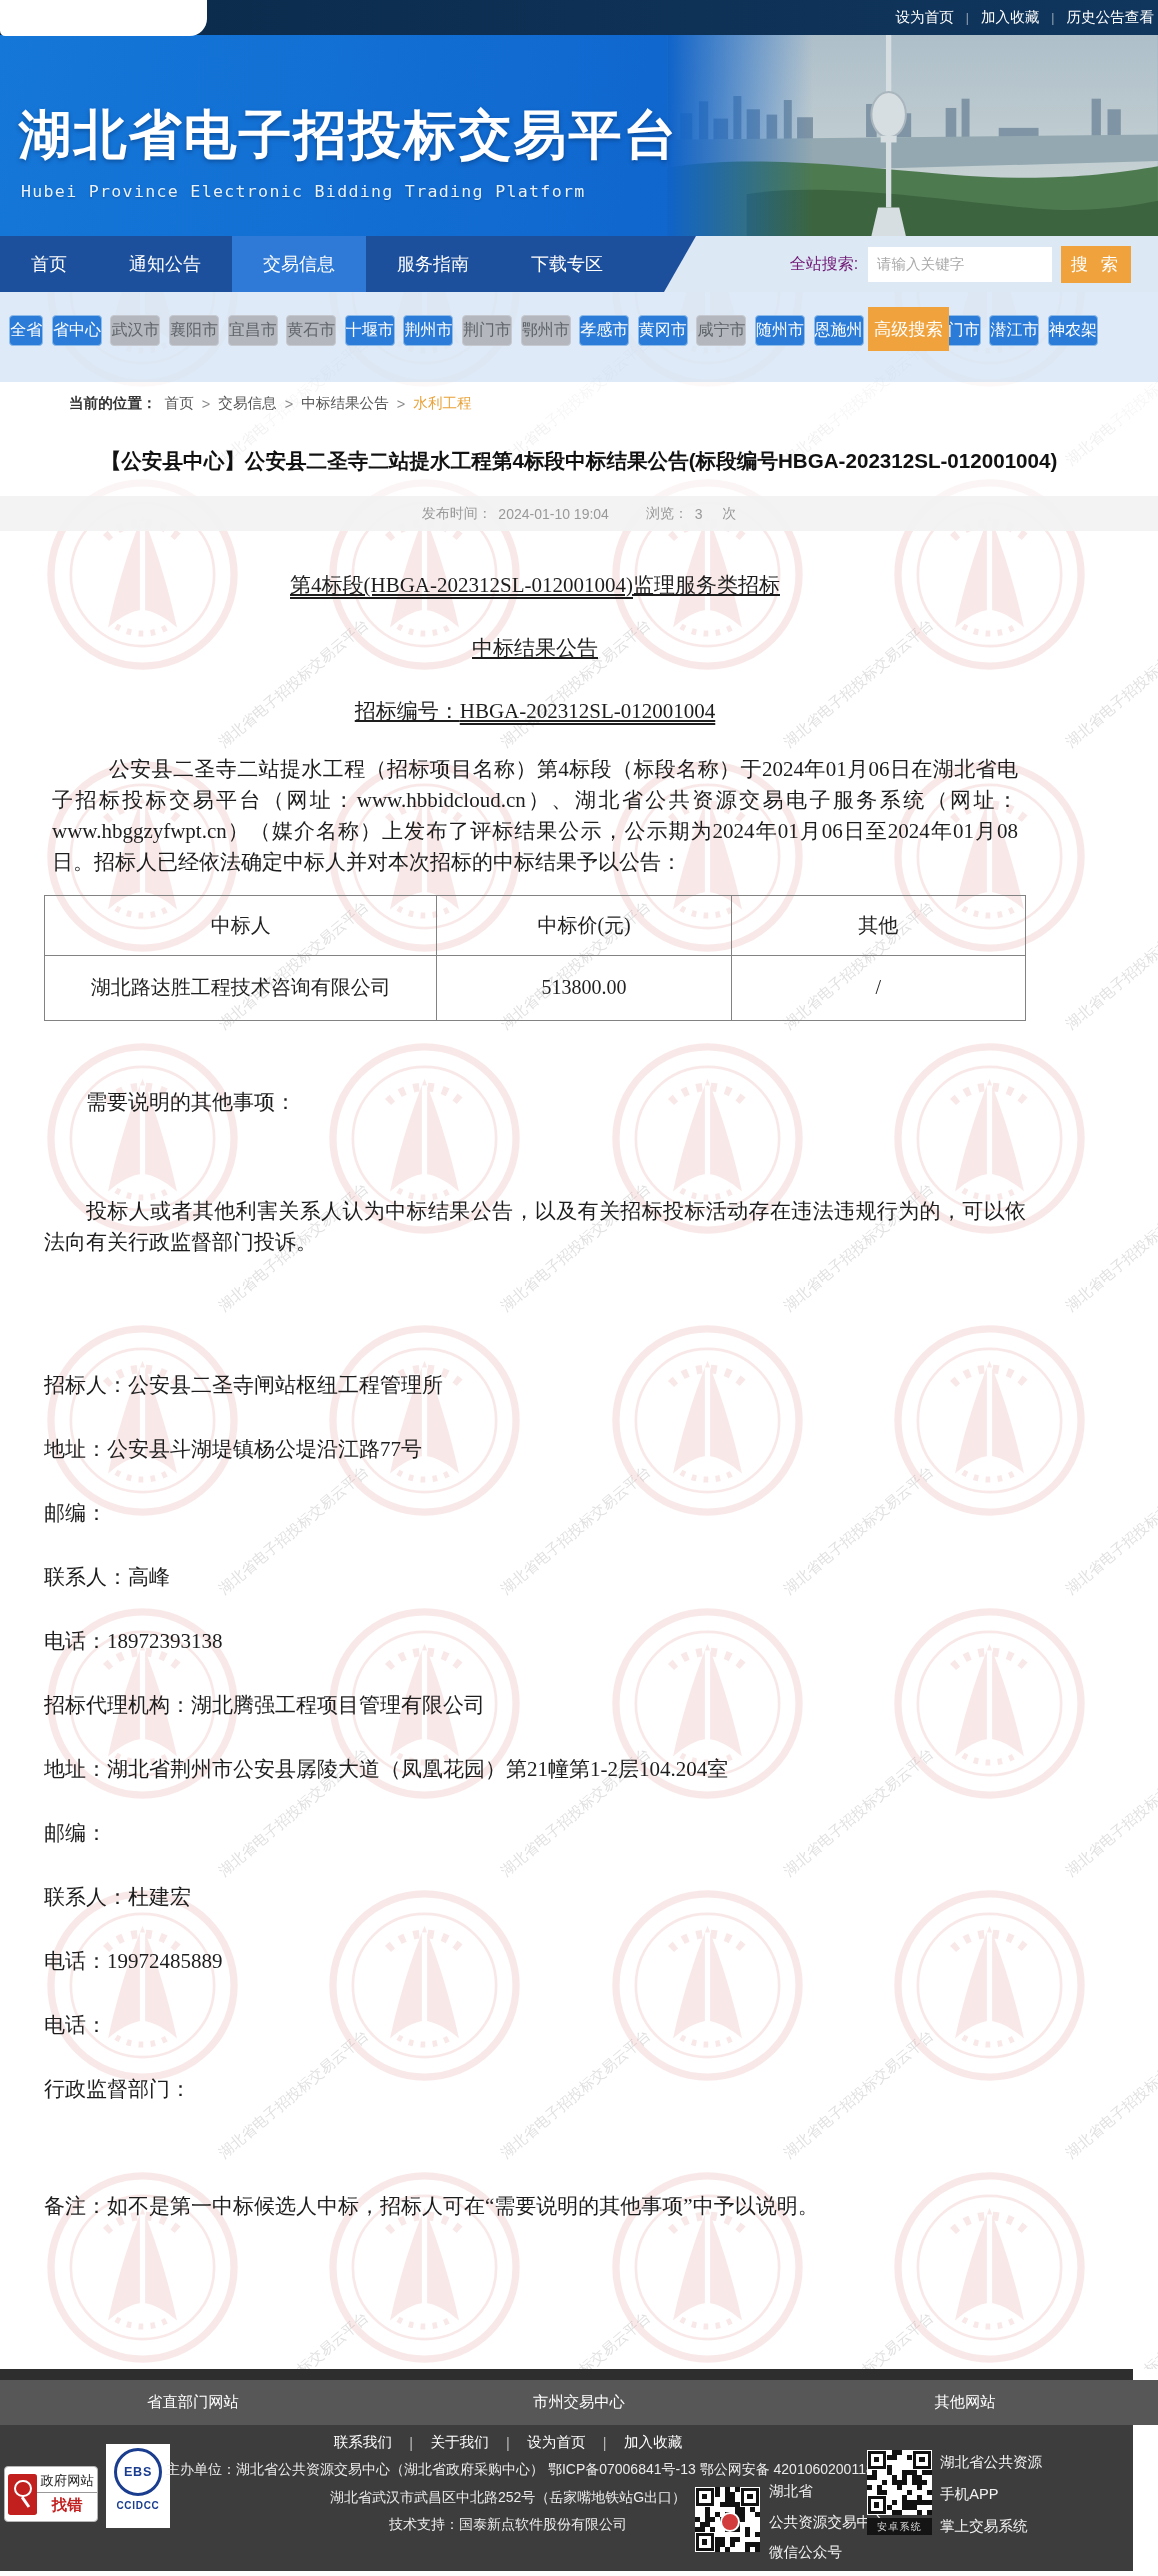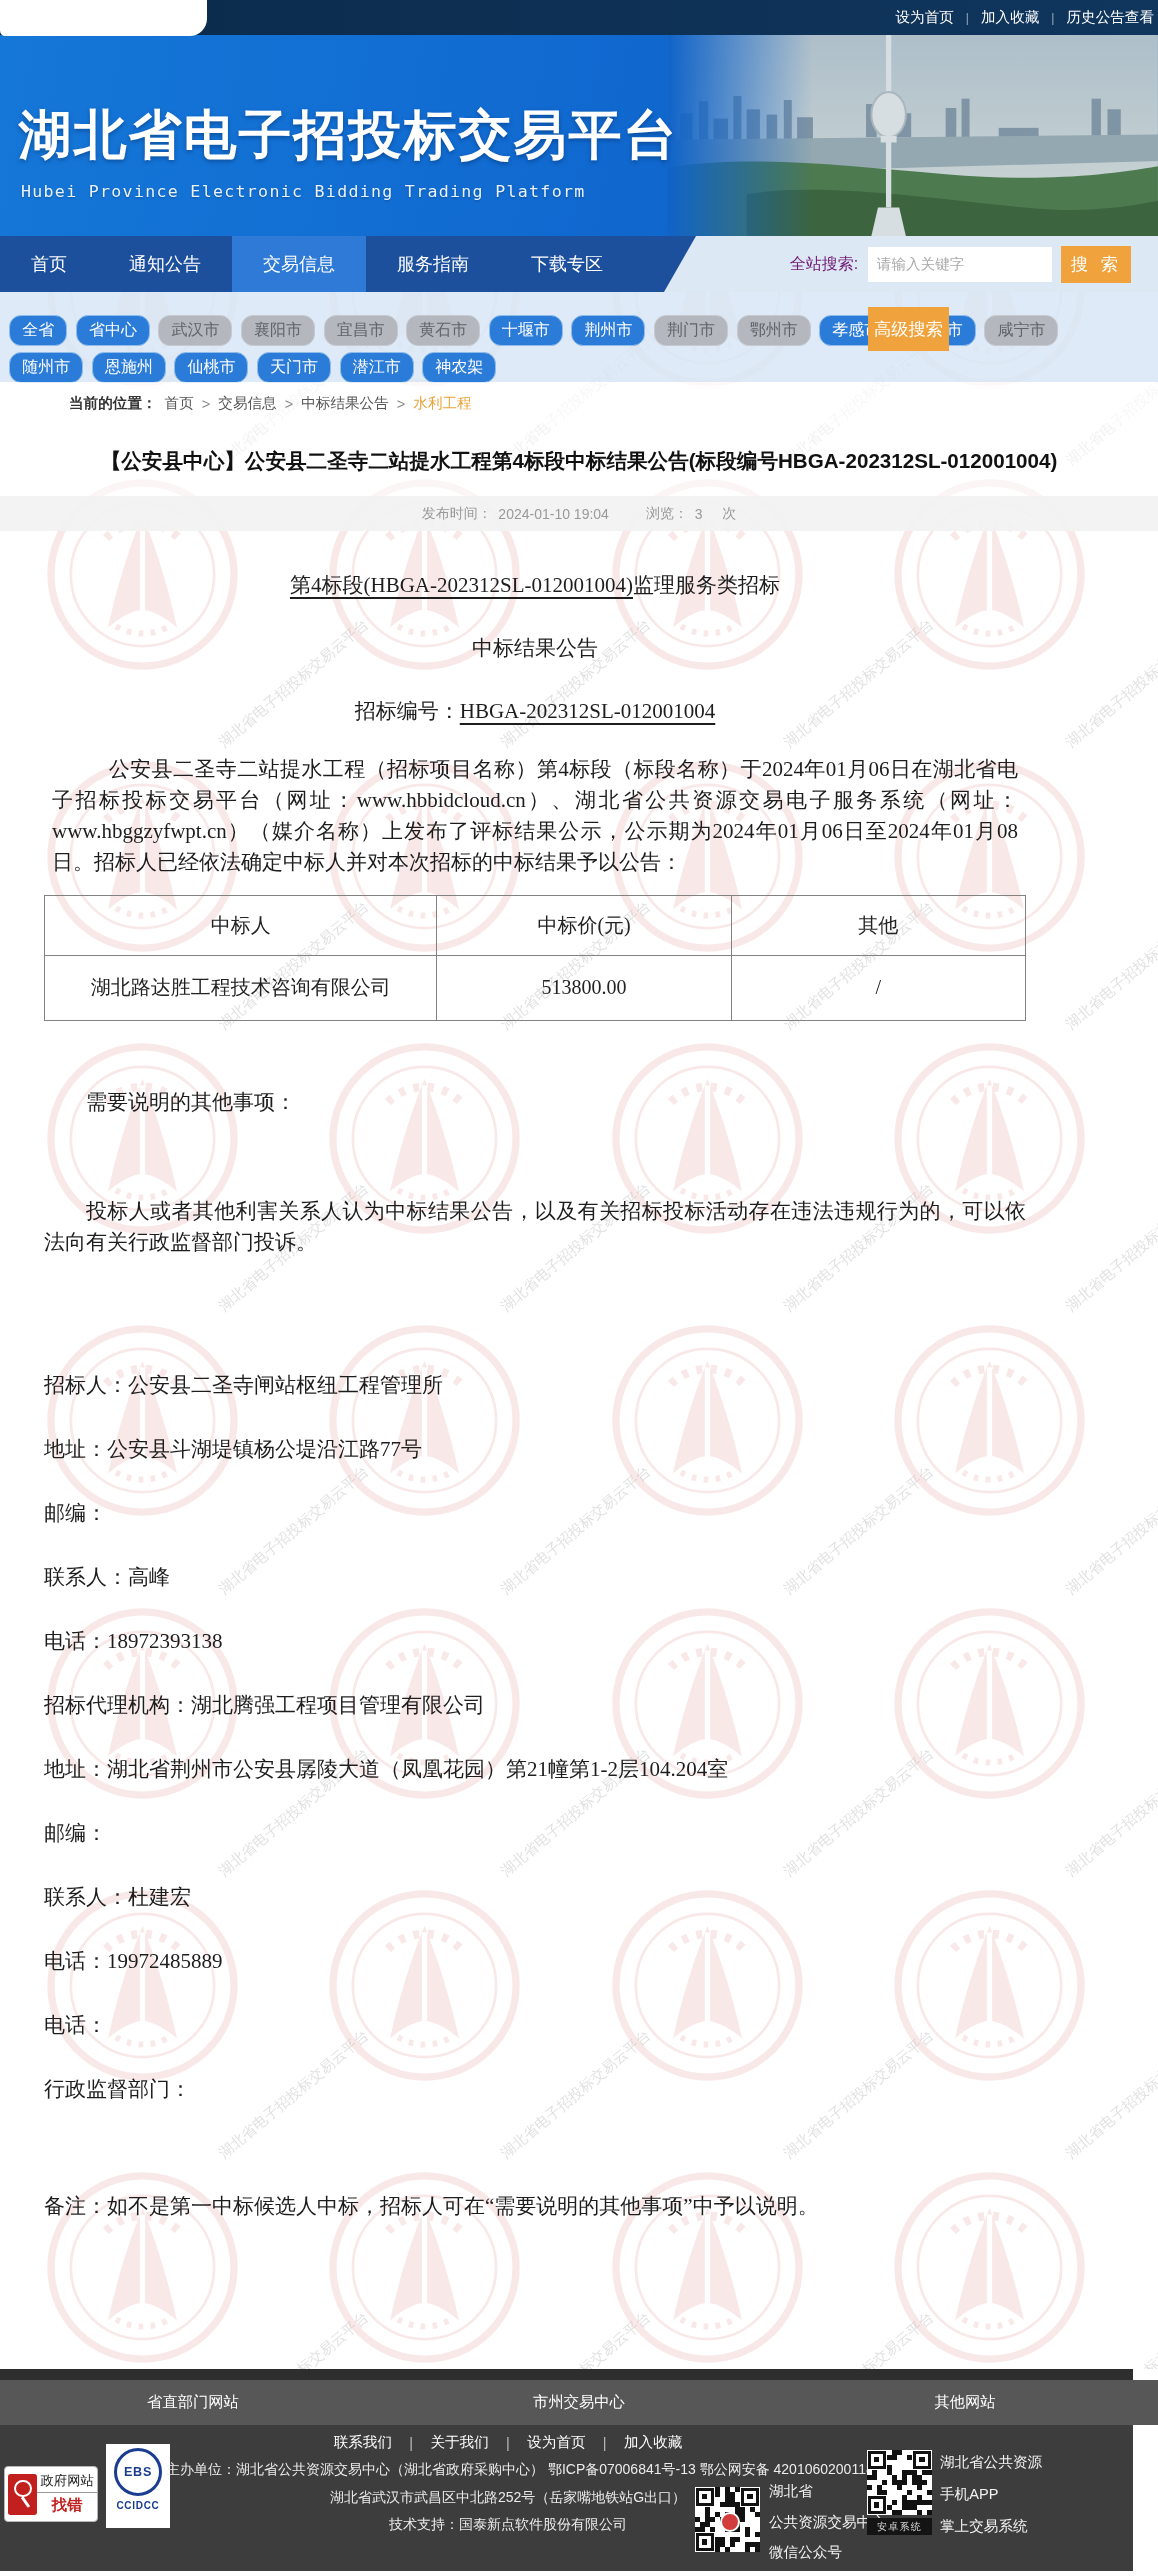--- a/index.html
+++ b/index.html
@@ -37,21 +37,21 @@
   .nav-search input::placeholder{color:#a9a9a9;}
   .search-btn{width:70px;height:37px;background:#f0a33c;color:#fff;border:none;font-size:17.3px;
               letter-spacing:4px;cursor:pointer;}
   .adv-search{position:absolute;left:868px;top:307px;width:81px;height:44px;background:#f0a33c;
               color:#fff;font-size:17.3px;display:flex;align-items:center;justify-content:center;
               z-index:6;cursor:pointer;}
   
   .tags{position:absolute;left:0;top:292px;width:1158px;height:90px;
         background:rgba(216,230,246,.84);z-index:2;box-sizing:border-box;
         padding:22.6px 26.6px 0 9.3px;display:flex;flex-wrap:wrap;gap:6.6px 8.6px;align-content:flex-start;}
-  .tag{display:inline-block;padding:4px 12px;font-size:16px;border-radius:12px;cursor:pointer;}
+  .tag{display:inline-block;padding:4px 0;font-size:16px;border-radius:4px;cursor:pointer;}
   .tag.blue{background:#2b7cd9;color:#fff;border:1.3px solid #8fbce8;}
   .tag.gray{background:#b4b8be;color:#5f646a;border:1.3px solid #c6cad0;}
   
   .breadcrumb{position:absolute;left:0;top:382px;width:1158px;height:43px;z-index:2;
               background:rgba(255,255,255,.72);font-size:14.6px;color:#555;
               display:flex;align-items:center;padding-left:69px;box-sizing:border-box;gap:8px;}
   .breadcrumb .prefix{font-weight:700;color:#333;}
   .breadcrumb a{color:#555;text-decoration:none;cursor:pointer;}
   .breadcrumb .gt{color:#888;}
   .breadcrumb .current{color:#e9a33b;}
@@ -59,21 +59,21 @@
   .art-title{position:absolute;left:0;top:425px;width:1158px;height:71px;z-index:2;
              background:rgba(255,255,255,.55);display:flex;align-items:center;justify-content:center;
              font-size:20.6px;font-weight:700;color:#111;}
   .pubbar{position:absolute;left:0;top:496px;width:1158px;height:35px;z-index:2;
           background:rgba(242,242,242,.92);display:flex;align-items:center;justify-content:center;
           gap:6.6px;font-size:14px;color:#999;}
   
   .doc{position:absolute;left:0;top:531px;width:1158px;height:1838px;z-index:2;box-sizing:border-box;
        padding:39px 132px 0 44px;font-family:"Liberation Serif","DejaVu Serif",serif;
        font-size:21px;color:#1d1d1d;line-height:31px;overflow:hidden;}
-  .doc .center{text-align:center;}
+  .doc .center{text-align:center;text-decoration:underline;}
   .doc .u{text-decoration:underline;text-underline-offset:4.6px;}
   .doc .h1{margin:0 0 32px 0;}
   .doc .h2{margin:0 0 32px 0;}
   .doc .bidno{margin:0 0 26.6px 0;}
   .doc .para{margin:8px;text-indent:2.7em;text-align:justify;}
   table.result{width:100%;border-collapse:collapse;margin-top:17.3px;}
   table.result th,table.result td{border:0.7px solid #828282;text-align:center;font-weight:400;
        font-size:20px;color:#222;}
   table.result th{height:57px;}
   table.result td{height:62px;}

